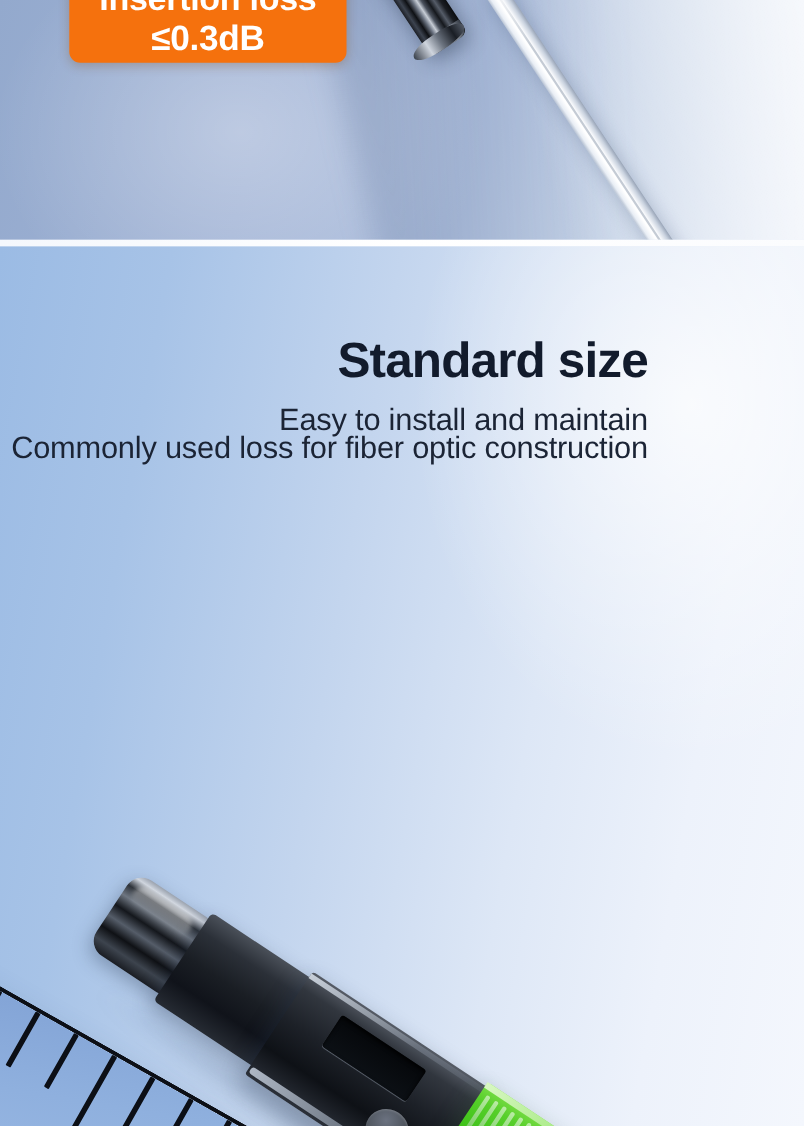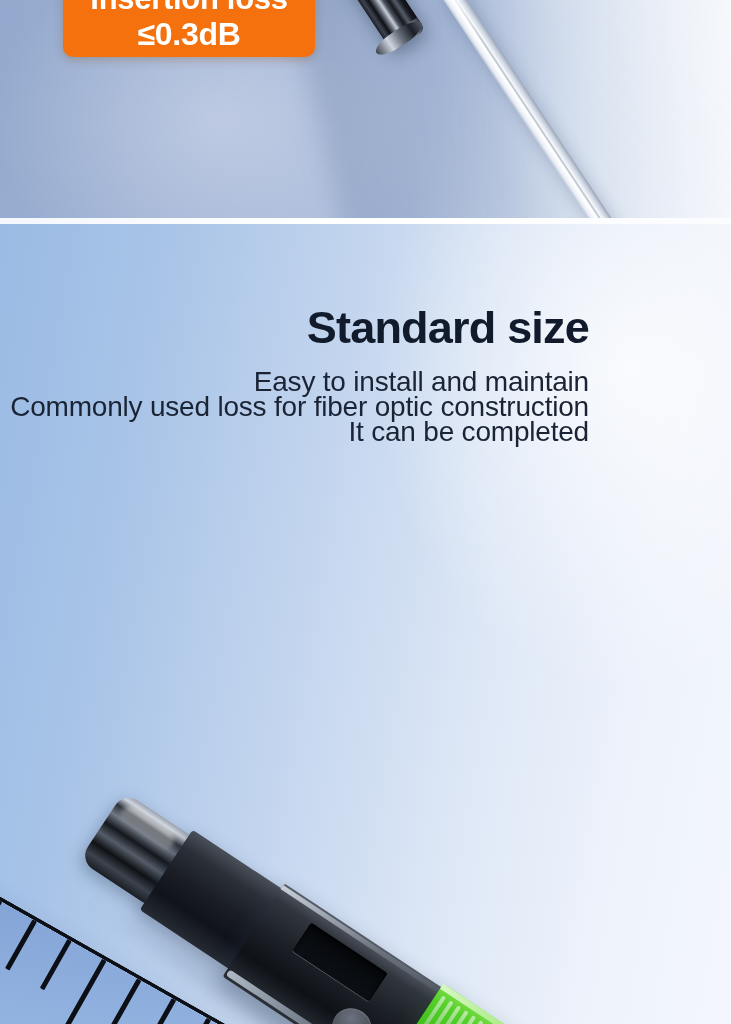--- a/index.html
+++ b/index.html
@@ -237,21 +237,20 @@
     <div class="badge-line2">≤0.3dB</div>
   </div>
 
   <div class="panel-main">
     <div class="main-sheen"></div>
 
     <div class="textblock">
       <div class="h1">Standard size</div>
       <div class="sub first">Easy to install and maintain</div>
       <div class="sub">Commonly used loss for fiber optic construction</div>
-      <div class="sub">It can be completed</div>
     </div>
 
     <div class="ruler-plate">
       <div class="ticks">
           <div class="tick" style="left: 110px; height: 56px;"></div>
           <div class="tick" style="left: 150px; height: 56px;"></div>
           <div class="tick" style="left: 190px; height: 56px;"></div>
           <div class="tick" style="left: 230px; height: 82px;"></div>
           <div class="tick" style="left: 270px; height: 56px;"></div>
           <div class="tick" style="left: 310px; height: 56px;"></div>

